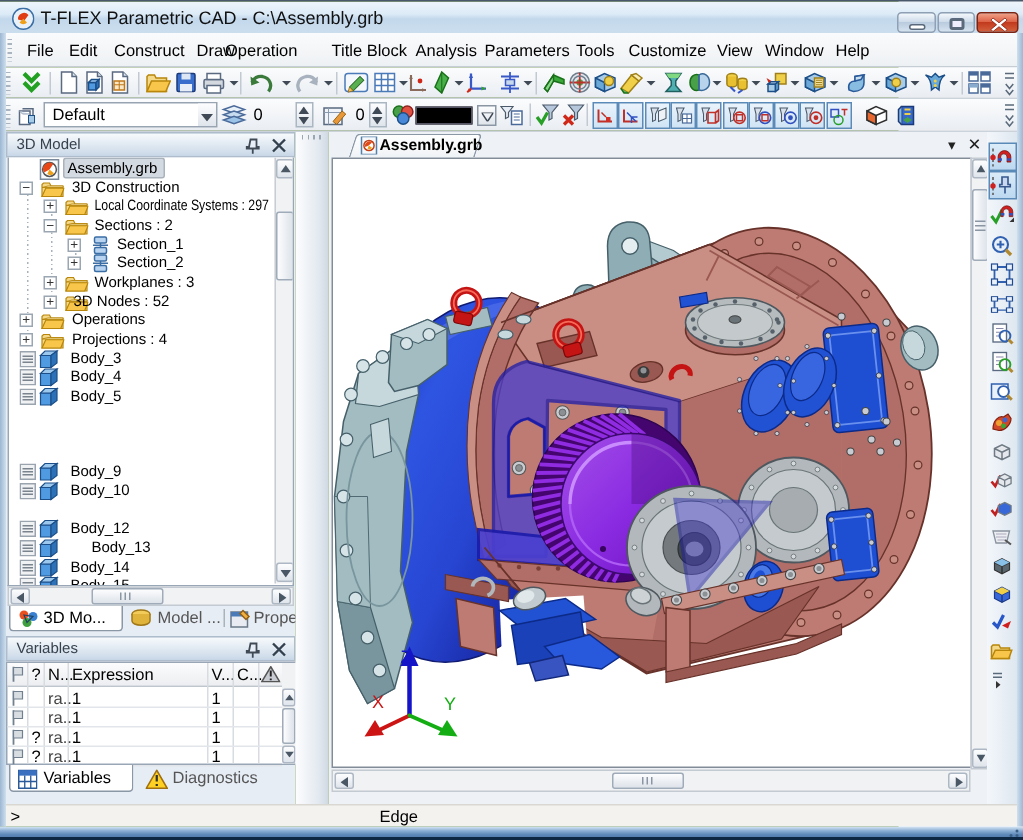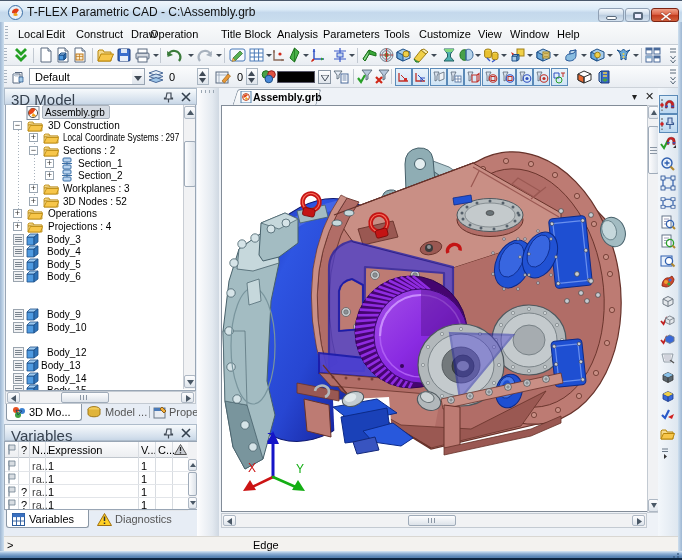--- a/index.html
+++ b/index.html
@@ -23,21 +23,21 @@
 #menu span{position:absolute;top:6px}
 
 .tbar{position:absolute;left:0;width:682px;background:linear-gradient(#fbfcfd,#e9edf2);border-bottom:1px solid #ccd2d9}
 #tb1{top:45px;height:21px}
 #tb2{top:66px;height:22px}
 .grip{position:absolute;width:3px;background:repeating-linear-gradient(#aab4c0 0,#aab4c0 1px,transparent 1px,transparent 3px)}
 .vsep{position:absolute;width:1px;background:#c2c9d2}
 .tdrop{position:absolute;width:0;height:0;border-left:3px solid transparent;border-right:3px solid transparent;border-top:3px solid #404a56}
 
 #lp{position:absolute;left:4px;top:88px;width:193px;height:448px;background:#e7edf5}
-.phdr{position:absolute;left:0;width:193px;height:17px;background:linear-gradient(#f7fafc,#d3dfec 80%,#c7d6e6);border:1px solid #aebccb;font-size:15px;color:#36414e}
+.phdr{position:absolute;left:0;width:193px;height:17px;background:linear-gradient(#f7fafc,#d3dfec 80%,#c7d6e6);border:1px solid #aebccb;font-size:10px;color:#36414e}
 .phdr .t{position:absolute;left:6px;top:2px}
 #tree{position:absolute;left:1px;top:17px;width:191px;height:286px;background:#fff;border:1px solid #99a6b5;border-top:none;font-size:11px;color:#000;overflow:hidden}
 .trow{position:absolute;left:0;width:100%;height:13px;white-space:nowrap}
 .trow .lbl{position:absolute;top:1px;font-size:10px}
 .exp{position:absolute;top:2px;width:9px;height:9px;background:#fff;border:1px solid #9aa6b2;font-size:9px;line-height:7px;text-align:center;color:#333}
 
 #midgrip{position:absolute;left:197px;top:88px;width:22px;height:448px;background:linear-gradient(90deg,#fdfdfe,#e3e9f0 70%,#cfd8e2)}
 #docarea{position:absolute;left:219px;top:88px;width:441px;height:449px;background:#eef2f7}
 #dtab{position:absolute;left:16px;top:1px;width:84px;height:16px;background:linear-gradient(#fefefe,#f0f3f6);border:1px solid #8a97a5;border-bottom:none;border-radius:3px 3px 0 0;transform:skewX(-18deg)}
 #dtabtxt{position:absolute;left:34px;top:3px;font-size:10.5px;font-weight:bold;color:#000;white-space:nowrap}
@@ -71,21 +71,21 @@
         <i></i>
       </div>
     <div class="wbtn" id="bclose">
         <svg width="12" height="11" viewBox="0 0 12 11">
           <path d="M2 1 L6 4.2 L10 1 L11.4 2.4 L7.6 5.5 L11.4 8.6 L10 10 L6 6.8 L2 10 L0.6 8.6 L4.4 5.5 L0.6 2.4 Z" fill="#fff" stroke="#801808" stroke-width="0.5"></path>
         </svg>
       </div>
   </div>
   <div id="menu">
     <div class="grip" style="left:5px;top:4px;height:15px"></div>
-    <span style="left:18px">Local</span>
+    <span style="left:18px">File</span>
       <span style="left:46px">Edit</span>
       <span style="left:76px">Construct</span>
       <span style="left:131px">Draw</span>
       <span style="left:150px">Operation</span>
       <span style="left:221px">Title Block</span>
       <span style="left:277px">Analysis</span>
       <span style="left:323px">Parameters</span>
       <span style="left:384px">Tools</span>
       <span style="left:419px">Customize</span>
       <span style="left:478px">View</span>
@@ -482,21 +482,21 @@
           </svg>
           <span class="lbl" style="left:57px">Workplanes : 3</span>
         </div>
 <div class="trow" style="top:90px">
           <div class="exp" style="left:23px">+</div>
           <svg class="abs" style="left:37px;top:1px" width="16" height="12" viewBox="0 0 16 12">
             <path d="M1 3 L1 11 L15 11 L15 4 L7 4 L6 2 L2 2 Z" fill="#f5d98a" stroke="#b8860b" stroke-width="0.8"></path>
             <path d="M1 5 L5 4 L15 4 L15 5 Z" fill="#fdf0c0" stroke="#b8860b" stroke-width="0.6"></path>
             <path d="M1 11 L3.5 5.5 L15.7 5.5 L13.5 11 Z" fill="#f7c64a" stroke="#b8860b" stroke-width="0.8"></path>
           </svg>
-          <span class="lbl" style="left:57px">3D Nodes : 52</span>
+          <span class="lbl" style="left:43px">3D Nodes : 52</span>
         </div>
 <div class="trow" style="top:102px">
           <div class="exp" style="left:7px">+</div>
           <svg class="abs" style="left:21px;top:1px" width="16" height="12" viewBox="0 0 16 12">
             <path d="M1 3 L1 11 L15 11 L15 4 L7 4 L6 2 L2 2 Z" fill="#f5d98a" stroke="#b8860b" stroke-width="0.8"></path>
             <path d="M1 5 L5 4 L15 4 L15 5 Z" fill="#fdf0c0" stroke="#b8860b" stroke-width="0.6"></path>
             <path d="M1 11 L3.5 5.5 L15.7 5.5 L13.5 11 Z" fill="#f7c64a" stroke="#b8860b" stroke-width="0.8"></path>
           </svg>
           <span class="lbl" style="left:42px">Operations</span>
         </div>
@@ -538,79 +538,67 @@
             <rect x="0.5" y="0.5" width="10" height="10" fill="#f0f1f3" stroke="#9aa4ae"></rect>
             <path d="M2 3.5 H9 M2 5.5 H9 M2 7.5 H9" stroke="#7a848e" stroke-width="1"></path>
           </svg>
           <svg class="abs" style="left:20px;top:0px" width="15" height="13" viewBox="0 0 15 13">
             <path d="M1 4 L8 4 L8 12 L1 12 Z" fill="#4f9ae0" stroke="#1c4f88" stroke-width="0.8"></path>
             <path d="M1 4 L4 1 L12 1 L8 4 Z" fill="#9cc8ee" stroke="#1c4f88" stroke-width="0.8"></path>
             <path d="M8 4 L12 1 L12 9 L8 12 Z" fill="#2d72b8" stroke="#1c4f88" stroke-width="0.8"></path>
           </svg>
           <span class="lbl" style="left:41px">Body_5</span>
         </div>
-<div class="trow" style="top:165px">
+<div class="trow" style="top:203px">
           <svg class="abs" style="left:7px;top:1px" width="11" height="11" viewBox="0 0 11 11">
             <rect x="0.5" y="0.5" width="10" height="10" fill="#f0f1f3" stroke="#9aa4ae"></rect>
             <path d="M2 3.5 H9 M2 5.5 H9 M2 7.5 H9" stroke="#7a848e" stroke-width="1"></path>
           </svg>
           <svg class="abs" style="left:20px;top:0px" width="15" height="13" viewBox="0 0 15 13">
             <path d="M1 4 L8 4 L8 12 L1 12 Z" fill="#4f9ae0" stroke="#1c4f88" stroke-width="0.8"></path>
             <path d="M1 4 L4 1 L12 1 L8 4 Z" fill="#9cc8ee" stroke="#1c4f88" stroke-width="0.8"></path>
             <path d="M8 4 L12 1 L12 9 L8 12 Z" fill="#2d72b8" stroke="#1c4f88" stroke-width="0.8"></path>
           </svg>
-          <span class="lbl" style="left:41px">Body_6</span>
-        </div>
-<div class="trow" style="top:203px">
+          <span class="lbl" style="left:41px">Body_9</span>
+        </div>
+<div class="trow" style="top:216px">
           <svg class="abs" style="left:7px;top:1px" width="11" height="11" viewBox="0 0 11 11">
             <rect x="0.5" y="0.5" width="10" height="10" fill="#f0f1f3" stroke="#9aa4ae"></rect>
             <path d="M2 3.5 H9 M2 5.5 H9 M2 7.5 H9" stroke="#7a848e" stroke-width="1"></path>
           </svg>
           <svg class="abs" style="left:20px;top:0px" width="15" height="13" viewBox="0 0 15 13">
             <path d="M1 4 L8 4 L8 12 L1 12 Z" fill="#4f9ae0" stroke="#1c4f88" stroke-width="0.8"></path>
             <path d="M1 4 L4 1 L12 1 L8 4 Z" fill="#9cc8ee" stroke="#1c4f88" stroke-width="0.8"></path>
             <path d="M8 4 L12 1 L12 9 L8 12 Z" fill="#2d72b8" stroke="#1c4f88" stroke-width="0.8"></path>
           </svg>
-          <span class="lbl" style="left:41px">Body_9</span>
-        </div>
-<div class="trow" style="top:216px">
+          <span class="lbl" style="left:41px">Body_10</span>
+        </div>
+<div class="trow" style="top:241px">
           <svg class="abs" style="left:7px;top:1px" width="11" height="11" viewBox="0 0 11 11">
             <rect x="0.5" y="0.5" width="10" height="10" fill="#f0f1f3" stroke="#9aa4ae"></rect>
             <path d="M2 3.5 H9 M2 5.5 H9 M2 7.5 H9" stroke="#7a848e" stroke-width="1"></path>
           </svg>
           <svg class="abs" style="left:20px;top:0px" width="15" height="13" viewBox="0 0 15 13">
             <path d="M1 4 L8 4 L8 12 L1 12 Z" fill="#4f9ae0" stroke="#1c4f88" stroke-width="0.8"></path>
             <path d="M1 4 L4 1 L12 1 L8 4 Z" fill="#9cc8ee" stroke="#1c4f88" stroke-width="0.8"></path>
             <path d="M8 4 L12 1 L12 9 L8 12 Z" fill="#2d72b8" stroke="#1c4f88" stroke-width="0.8"></path>
           </svg>
-          <span class="lbl" style="left:41px">Body_10</span>
-        </div>
-<div class="trow" style="top:241px">
+          <span class="lbl" style="left:41px">Body_12</span>
+        </div>
+<div class="trow" style="top:254px">
           <svg class="abs" style="left:7px;top:1px" width="11" height="11" viewBox="0 0 11 11">
             <rect x="0.5" y="0.5" width="10" height="10" fill="#f0f1f3" stroke="#9aa4ae"></rect>
             <path d="M2 3.5 H9 M2 5.5 H9 M2 7.5 H9" stroke="#7a848e" stroke-width="1"></path>
           </svg>
           <svg class="abs" style="left:20px;top:0px" width="15" height="13" viewBox="0 0 15 13">
             <path d="M1 4 L8 4 L8 12 L1 12 Z" fill="#4f9ae0" stroke="#1c4f88" stroke-width="0.8"></path>
             <path d="M1 4 L4 1 L12 1 L8 4 Z" fill="#9cc8ee" stroke="#1c4f88" stroke-width="0.8"></path>
             <path d="M8 4 L12 1 L12 9 L8 12 Z" fill="#2d72b8" stroke="#1c4f88" stroke-width="0.8"></path>
           </svg>
-          <span class="lbl" style="left:41px">Body_12</span>
-        </div>
-<div class="trow" style="top:254px">
-          <svg class="abs" style="left:7px;top:1px" width="11" height="11" viewBox="0 0 11 11">
-            <rect x="0.5" y="0.5" width="10" height="10" fill="#f0f1f3" stroke="#9aa4ae"></rect>
-            <path d="M2 3.5 H9 M2 5.5 H9 M2 7.5 H9" stroke="#7a848e" stroke-width="1"></path>
-          </svg>
-          <svg class="abs" style="left:20px;top:0px" width="15" height="13" viewBox="0 0 15 13">
-            <path d="M1 4 L8 4 L8 12 L1 12 Z" fill="#4f9ae0" stroke="#1c4f88" stroke-width="0.8"></path>
-            <path d="M1 4 L4 1 L12 1 L8 4 Z" fill="#9cc8ee" stroke="#1c4f88" stroke-width="0.8"></path>
-            <path d="M8 4 L12 1 L12 9 L8 12 Z" fill="#2d72b8" stroke="#1c4f88" stroke-width="0.8"></path>
-          </svg>
-          <span class="lbl" style="left:35px">Body_13</span>
+          <span class="lbl" style="left:55px">Body_13</span>
         </div>
 <div class="trow" style="top:267px">
           <svg class="abs" style="left:7px;top:1px" width="11" height="11" viewBox="0 0 11 11">
             <rect x="0.5" y="0.5" width="10" height="10" fill="#f0f1f3" stroke="#9aa4ae"></rect>
             <path d="M2 3.5 H9 M2 5.5 H9 M2 7.5 H9" stroke="#7a848e" stroke-width="1"></path>
           </svg>
           <svg class="abs" style="left:20px;top:0px" width="15" height="13" viewBox="0 0 15 13">
             <path d="M1 4 L8 4 L8 12 L1 12 Z" fill="#4f9ae0" stroke="#1c4f88" stroke-width="0.8"></path>
             <path d="M1 4 L4 1 L12 1 L8 4 Z" fill="#9cc8ee" stroke="#1c4f88" stroke-width="0.8"></path>
             <path d="M8 4 L12 1 L12 9 L8 12 Z" fill="#2d72b8" stroke="#1c4f88" stroke-width="0.8"></path>

